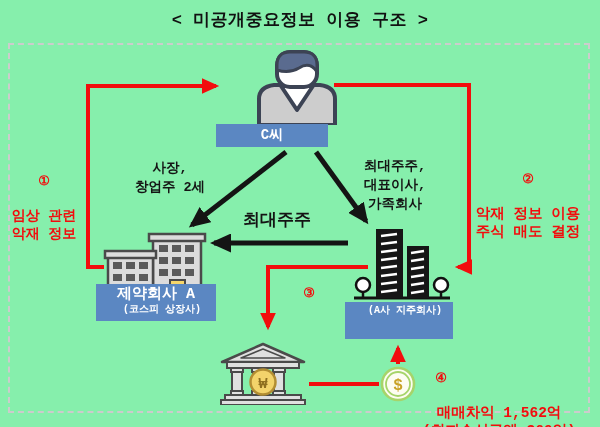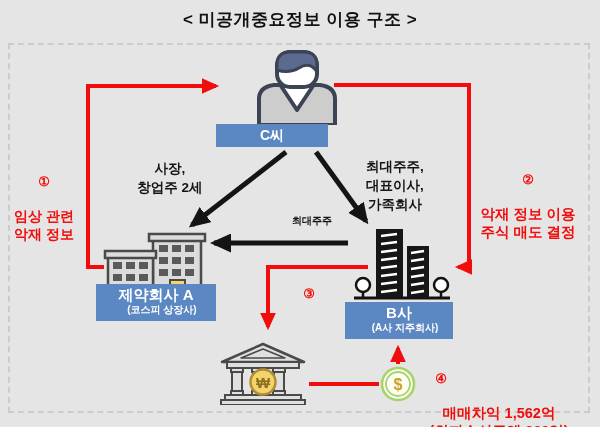--- a/index.html
+++ b/index.html
@@ -1,18 +1,18 @@
 <!DOCTYPE html>
 <html><head>
 <meta charset="utf-8">
 <style>
   html,body { margin:0; padding:0; background:#ffffff; }
   .canvas {
-    position:relative; width:600px; height:427px; background:#e5e5e5;
-    font-family:Liberation Sans, sans-serif; overflow:hidden;
+    position:relative; width:600px; height:427px; background:#86efac;
+    font-family:Liberation Mono, monospace; overflow:hidden;
   }
   .title {
     position:absolute; top:8px; left:0; width:600px; text-align:center;
     font-size:17px; font-weight:bold; color:#111; letter-spacing:0.5px;
   }
   .frame {
     position:absolute; left:8px; top:43px; width:582px; height:370px;
     border:2px dashed #cccccc; box-sizing:border-box;
   }
   .overlay { position:absolute; left:0; top:0; pointer-events:none; }
@@ -30,21 +30,21 @@
   .red   { color:#f20d0d; }
   .black { color:#141414; }
   .note .num { display:block; font-size:13px; line-height:15px; }
   #note-1 { left:4px;   top:156px; width:80px;  font-size:14px;   line-height:18px; }
   #note-2 { left:473px; top:154px; width:110px; font-size:14.5px; line-height:18px; }
   #note-3 { left:266px; top:268px; width:86px;  font-size:14.5px; line-height:18px; }
   #note-4 { left:408px; top:353px; width:182px; font-size:14.5px; line-height:18px; }
   #note-4 .num { transform:translateX(-58px); }
   #bn-left  { left:120px; top:159px; width:100px; font-size:13.5px; line-height:19px;text-align:center; }
   #bn-right { left:343px; top:157px; width:104px; font-size:13.5px; line-height:19px; }
-  #bn-mid   { left:222px; top:211px; width:110px; font-size:10px; line-height:19px;text-align:right; }
+  #bn-mid   { left:222px; top:211px; width:110px; font-size:17px; line-height:19px; }
 </style>
 </head>
 <body>
 
 <div class="canvas">
 
   <div class="title">&lt; 미공개중요정보 이용 구조 &gt;</div>
   <div class="frame"></div>
 
   <svg class="overlay" width="600" height="427" viewBox="0 0 600 427">
@@ -156,21 +156,20 @@
   </svg>
 
   <div class="blue-label" id="label-c">C씨</div>
 
   <div class="blue-label" id="label-pharma">
     <span class="name">제약회사 A</span>
     <span class="sub">(코스피 상장사)</span>
   </div>
 
   <div class="blue-label" id="label-holding">
-    <span class="name">B사</span>
     <span class="sub">(A사 지주회사)</span>
   </div>
 
   <div class="note black" id="bn-left">사장,
 창업주 2세</div>
   <div class="note black" id="bn-right">최대주주,
 대표이사,
 가족회사</div>
   <div class="note black" id="bn-mid">최대주주</div>
 

